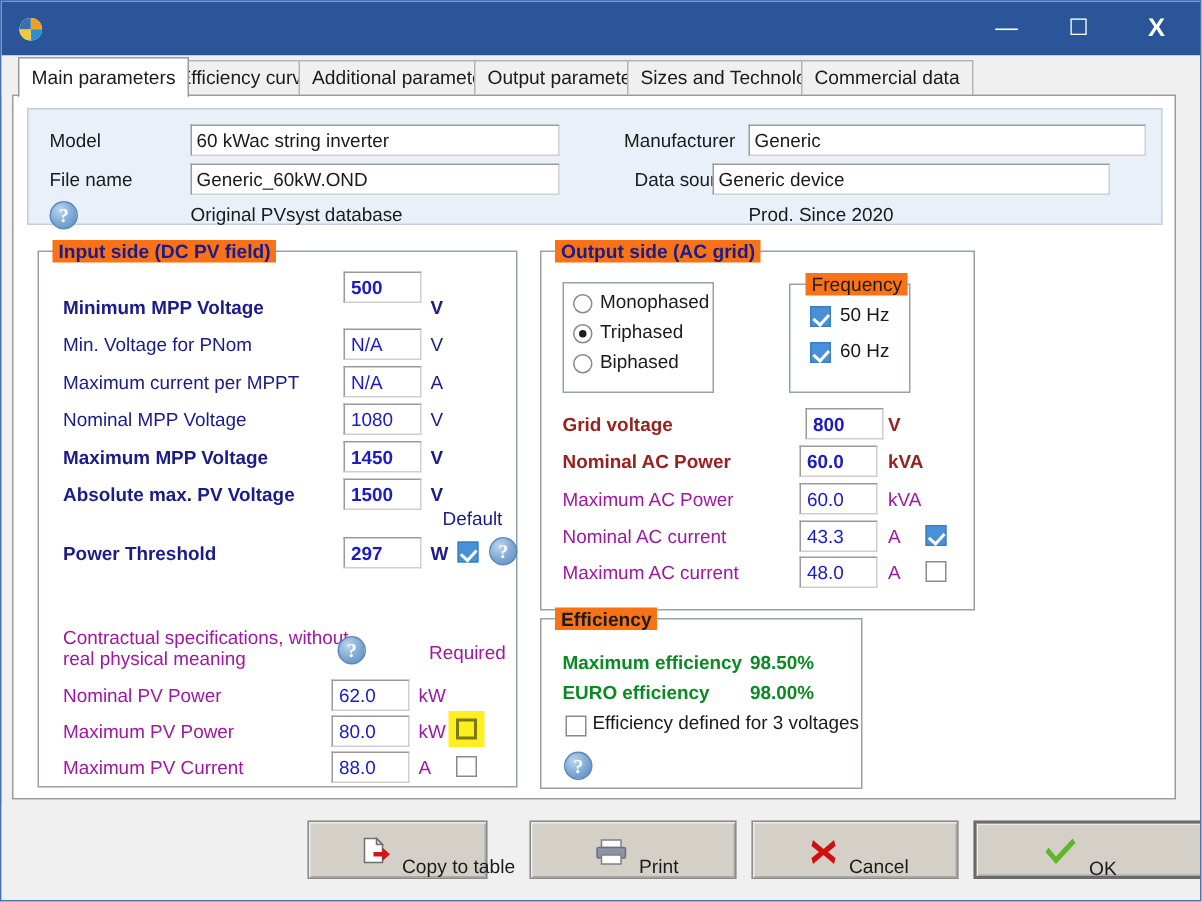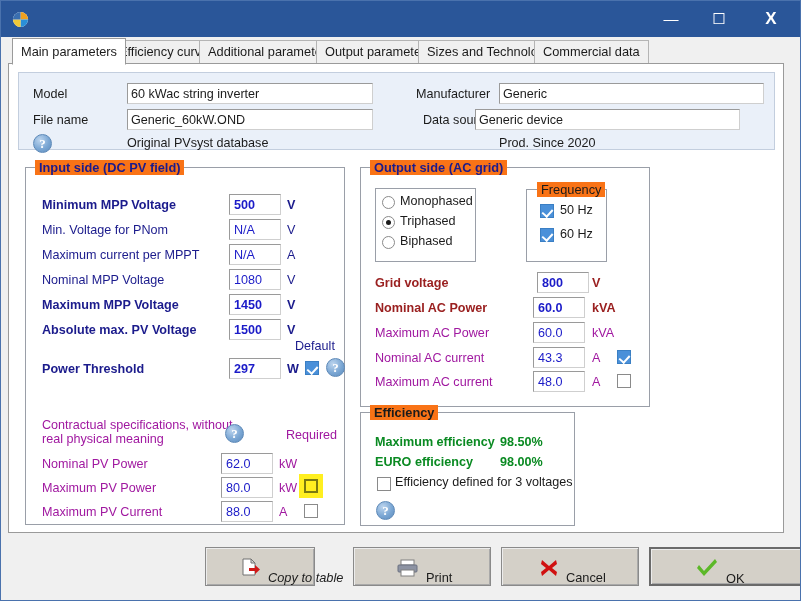--- a/index.html
+++ b/index.html
@@ -250,21 +250,21 @@
       <div class="hdr-input" style="left:480px; top:10px; width:265px;">Generic</div>
       <div class="hdr-label" style="left:404px; top:40px;">Data source</div>
       <div class="hdr-input" style="left:456px; top:36px; width:265px;">Generic device</div>
       <div class="hdr-static" style="left:480px; top:63px;">Prod. Since 2020</div>
     </div>
 
     <div class="groupbox" style="left:16px; top:103px; width:320px; height:358px;"></div>
     <div class="grouptitle navy" style="left:26px; top:96px;">Input side (DC PV field)</div>
 
     <div class="lbl b navy" style="left:33px; top:134px;">Minimum MPP Voltage</div>
-    <div class="num b" style="left:220px; top:130px;">500</div>
+    <div class="num b" style="left:220px; top:117px;">500</div>
     <div class="unit b navy" style="left:278px; top:134px;">V</div>
 
     <div class="lbl navy" style="left:33px; top:159px;">Min. Voltage for PNom</div>
     <div class="num" style="left:220px; top:155px;">N/A</div>
     <div class="unit navy" style="left:278px; top:159px;">V</div>
 
     <div class="lbl navy" style="left:33px; top:184px;">Maximum current per MPPT</div>
     <div class="num" style="left:220px; top:180px;">N/A</div>
     <div class="unit navy" style="left:278px; top:184px;">A</div>
 
@@ -355,21 +355,21 @@
     <div class="lbl b green" style="left:366px; top:391px;">EURO efficiency</div>
     <div class="lbl b green" style="left:491px; top:391px;">98.00%</div>
 
     <div class="cbox" style="left:368px; top:413px;"></div>
     <div class="lbl black" style="left:386px; top:411px;">Efficiency defined for 3 voltages</div>
     <div class="help-ico" style="left:367px; top:437px;">?</div>
   </div>
 
   <div id="buttonbar">
 
-    <div class="btn" style="left:204px; width:110px;font-style:italic;">
+    <div class="btn" style="left:204px; width:120px;">
       <svg style="position:absolute;left:35px;top:10px;" width="20" height="19" viewBox="0 0 20 19">
         <path d="M2 1 h8 l4 4 v12 h-12 Z" fill="#ffffff" stroke="#707070" stroke-width="1"></path>
         <path d="M10 1 v4 h4 Z" fill="#d8d8d8" stroke="#707070" stroke-width="1"></path>
         <path d="M8 10 h6 v-3 l5 4.5 -5 4.5 v-3 h-6 Z" fill="#d01818"></path>
       </svg>
       <span style="position:absolute;left:62px;top:11px;font-size:12.8px;">Copy to table</span>
     </div>
 
     <div class="btn" style="left:352px; width:138px;">
       <svg style="position:absolute;left:43px;top:11px;" width="21" height="18" viewBox="0 0 21 18">

